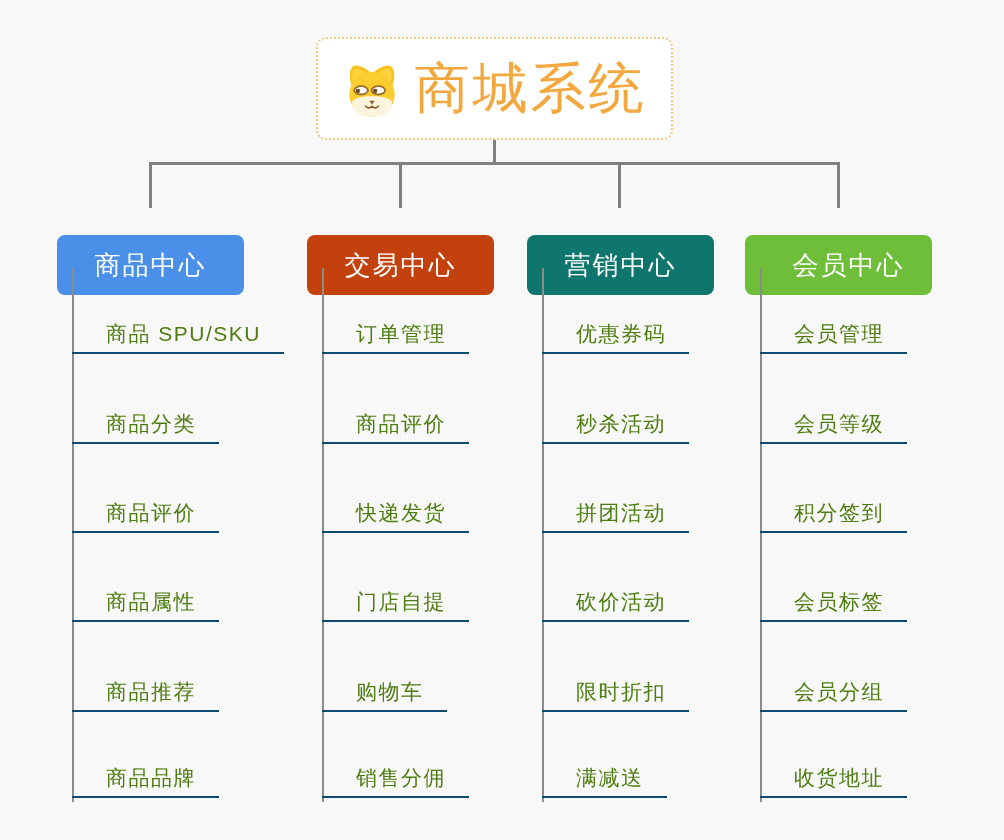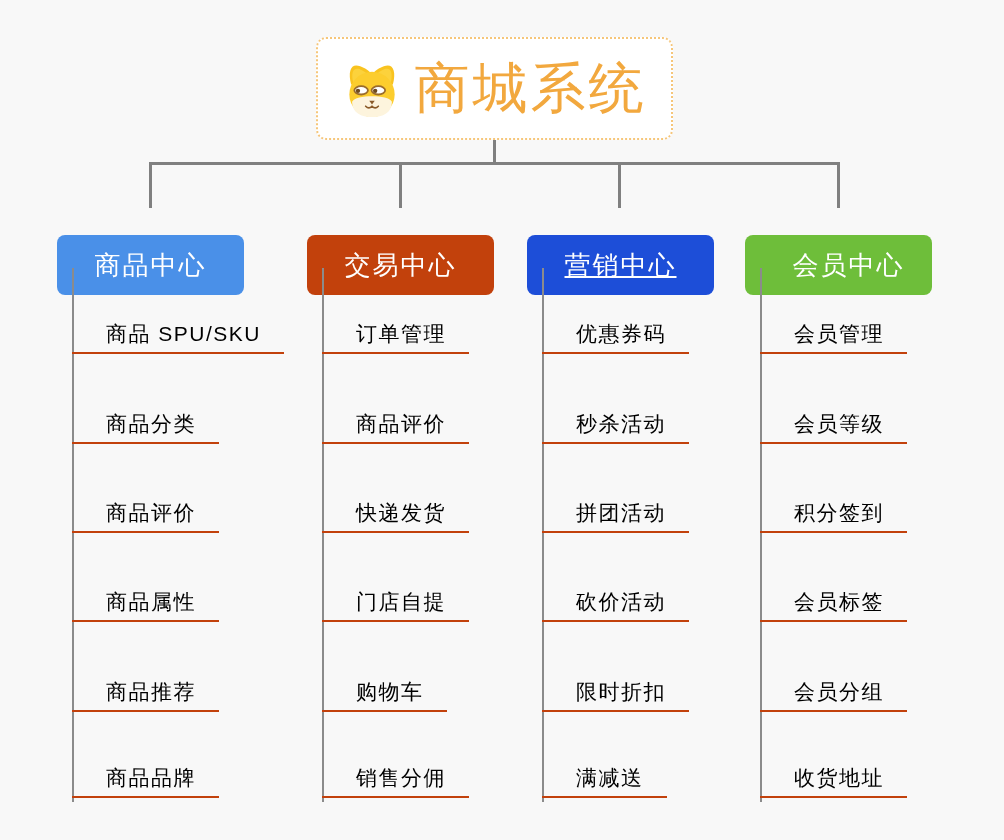--- a/index.html
+++ b/index.html
@@ -77,23 +77,23 @@
   .branch-leaves.c2 { left:322px; }
   .branch-leaves.c3 { left:542px; }
   .branch-leaves.c4 { left:760px; }
 
   .leaf {
     position:absolute; left:0;
     white-space:nowrap;
     font-size:21px;
     letter-spacing:1.5px;
     line-height:27px;
-    color:#000000;
+    color:#4d7c0f;
     padding:0 23px 5px 34px;
-    border-bottom:2px solid #c2410c;
+    border-bottom:2px solid #0c4a6e;
     width:max-content;
     cursor:pointer;
   }
   .leaf:nth-child(1) { top:320px; }
   .leaf:nth-child(2) { top:410px; }
   .leaf:nth-child(3) { top:499px; }
   .leaf:nth-child(4) { top:588px; }
   .leaf:nth-child(5) { top:678px; }
   .leaf:nth-child(6) { top:764px;text-align:right; }
 </style>
@@ -127,21 +127,21 @@
 
   <div class="conn root-drop"></div>
   <div class="conn h-line"></div>
   <div class="conn drop d1"></div>
   <div class="conn drop d2"></div>
   <div class="conn drop d3"></div>
   <div class="conn drop d4"></div>
 
   <div class="branch-box b1" style="background: rgb(74, 144, 232);">商品中心</div>
   <div class="branch-box b2" style="background: #c2410c;">交易中心</div>
-  <div class="branch-box b3" style="background: #1d4ed8; text-decoration: underline;">营销中心</div>
+  <div class="branch-box b3" style="background: #0f766e;">营销中心</div>
   <div class="branch-box b4" style="background: rgb(110, 190, 58);">会员中心</div>
 
   <div class="trunk t1"></div>
   <div class="trunk t2"></div>
   <div class="trunk t3"></div>
   <div class="trunk t4"></div>
 
   <div class="branch-leaves c1">
     <div class="leaf">商品 SPU/SKU</div>
     <div class="leaf">商品分类</div>

